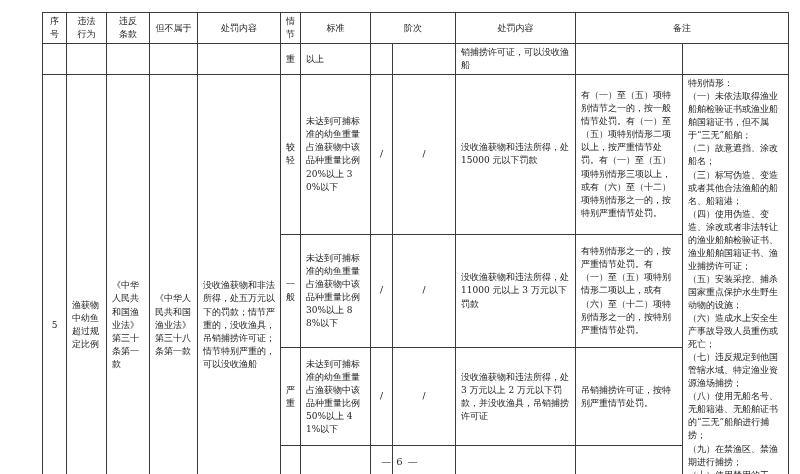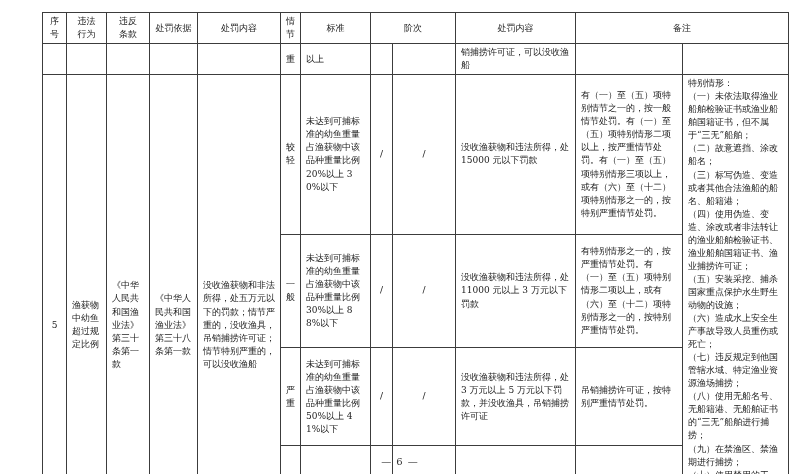--- a/index.html
+++ b/index.html
@@ -43,21 +43,21 @@
     </colgroup>
 
     <tbody>
         <tr style="height:30px">
       <th class="pre">序
 号</th>
       <th class="pre">违法
 行为</th>
       <th class="pre">违反
 条款</th>
-      <th>处罚依据</th>
+      <th>但不属于</th>
       <th>处罚内容</th>
       <th class="pre">情
 节</th>
       <th>标准</th>
       <th colspan="2">阶次</th>
       <th>处罚内容</th>
       <th colspan="2">备注</th>
     </tr>
 
     <tr style="height:28px">
@@ -109,21 +109,21 @@
       <td class="c">/</td>
       <td class="l">没收渔获物和违法所得，处 11000 元以上 3 万元以下罚款</td>
       <td class="l small top">有特别情形之一的，按严重情节处罚。有（一）至（五）项特别情形二项以上，或有（六）至（十二）项特别情形之一的，按特别严重情节处罚。</td>
     </tr>
 
     <tr style="height:76px">
       <td class="vert">严重</td>
       <td class="l">未达到可捕标准的幼鱼重量占渔获物中该品种重量比例50%以上 41%以下</td>
       <td class="c">/</td>
       <td class="c">/</td>
-      <td class="l">没收渔获物和违法所得，处 3 万元以上 5 万元以下罚款，并没收渔具，吊销捕捞许可证</td>
+      <td class="l">没收渔获物和违法所得，处 3 万元以上 2 万元以下罚款，并没收渔具，吊销捕捞许可证</td>
       <td class="l small top">吊销捕捞许可证，按特别严重情节处罚。</td>
     </tr>
 
     <tr style="height:110px">
       <td class="vert">特别严重</td>
       <td class="l">未达到可捕标准的幼鱼重量占渔获物中该品种重量比例80%以上</td>
       <td class="c">/</td>
       <td class="c">/</td>
       <td class="l">没收渔获物和违法所得，处 3 万元以上 5 万元以下罚款，并没收渔具，吊销捕捞许可证，可以没收渔船</td>
       <td class="l small">有特别情形之一的，并没收渔船。</td>

